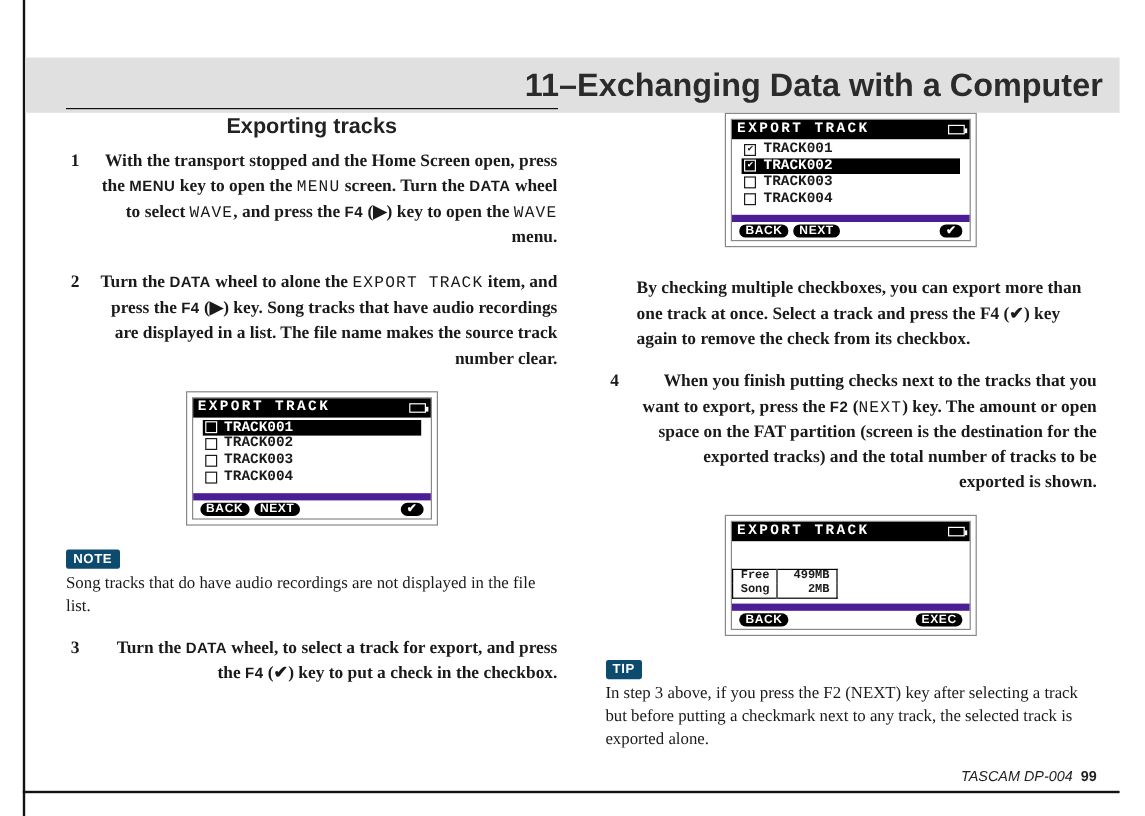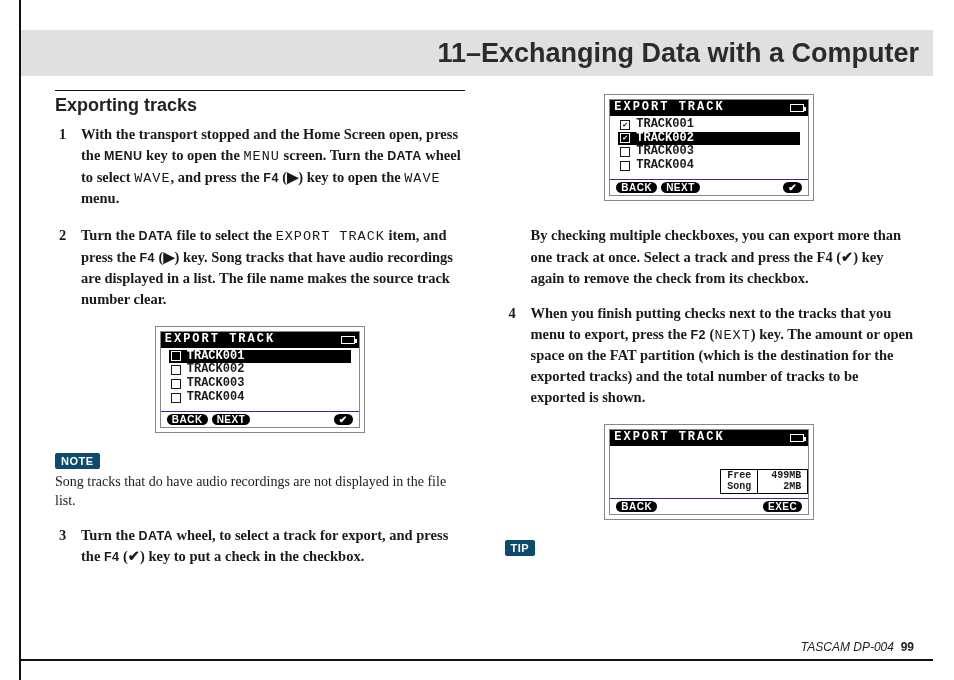--- a/index.html
+++ b/index.html
@@ -8,43 +8,43 @@
     height: 680px;
     background: #fff;
     font-family: Georgia, 'Times New Roman', serif;
     color: #1a1a1a;
     position: relative;
     overflow: hidden;
   }
   .vrule-left { position: absolute; left: 19px; top: 0; width: 2px; height: 680px; background: #111; }
   .hrule-bottom { position: absolute; left: 19px; bottom: 19px; width: 914px; height: 2px; background: #111; }
   .title-band {
-    position: absolute; left: 21px; top: 30px; right: 21px; height: 46px;
+    position: absolute; left: 21px; top: 48px; right: 21px; height: 46px;
     background: #e0e0e0; display: flex; align-items: center; justify-content: flex-end;
     padding-right: 14px;
   }
   .title-band h1 {
     font-family: Arial, Helvetica, sans-serif;
     font-weight: 800; font-size: 27px; color: #2b2b2b;
   }
   .content {
     position: absolute; left: 55px; right: 40px; top: 90px; bottom: 40px;
     display: flex; gap: 40px;
   }
   .col { flex: 1; min-width: 0; }
   .section-rule { border-top: 1px solid #111; margin-bottom: 4px; }
   .section-heading {
     font-family: Arial, Helvetica, sans-serif;
-    font-weight: 700; font-size: 18px; color: #222; margin-bottom: 8px;
+    font-weight: 700; font-size: 18px; color: #222; margin-bottom: 8px; text-align: center;
   }
   .intro { font-size: 15px; line-height: 1.35; margin-bottom: 12px; }
   ol.steps { list-style: none; counter-reset: step; }
   ol.steps > li {
     font-weight: 700; font-size: 14.5px; line-height: 1.45; margin: 0 0 16px 0;
-    padding-left: 26px; position: relative; font-family: Georgia, serif;
+    padding-left: 26px; position: relative; font-family: Georgia, serif; text-align: right;
   }
   ol.steps > li::before {
     counter-increment: step; content: counter(step);
     position: absolute; left: 4px; top: 0; font-weight: 700;
   }
   .key {
     font-family: Arial, Helvetica, sans-serif; font-weight: 700; font-size: 12.5px;
     letter-spacing: 0.4px;
   }
   .lcd {
@@ -85,28 +85,28 @@
   .lcd-rows { padding: 2px 8px 6px 8px; }
   .lcd-row { display: flex; align-items: center; gap: 6px; padding: 0 2px; }
   .lcd-row.sel { background: #000; color: #fff; }
   .cb {
     width: 10px; height: 10px; border: 1.5px solid currentColor; display: inline-flex;
     align-items: center; justify-content: center; font-size: 9px;
   }
   .cb.checked::before { content: "✔"; color: currentColor; font-size: 8px; line-height: 1; }
   .lcd-foot {
     display: flex; justify-content: space-between; padding: 2px 6px 2px 6px;
-    border-top: 1px solid #4c1d95; align-items: center;
+    border-top: 6px solid #4c1d95; align-items: center;
   }
   .pill {
     background: #000; color: #fff; border-radius: 6px; padding: 0 5px; font-size: 10px;
     font-weight: 700; letter-spacing: 0.5px; font-family: Arial, sans-serif;
   }
   .pill-group { display: flex; gap: 4px; }
-  .lcd-body-empty { height: 52px; display:flex; align-items: flex-end; justify-content: flex-end; padding-bottom: 4px;}
+  .lcd-body-empty { height: 52px; display:flex; align-items: flex-end; justify-content: flex-start; padding-bottom: 4px;}
   .info-table {
     border: 1px solid #000; font-size: 10px; font-family: 'Courier New', monospace;
     border-collapse: collapse;
   }
   .info-table td { padding: 0 6px; border-right: 1px solid #000; }
   .info-table td:last-child { border-right: none; text-align: right; min-width: 50px;}
 </style>
 </head>
 <body>
 
@@ -121,21 +121,21 @@
 
   <div class="col">
     <div class="section-rule"></div>
     <div class="section-heading">Exporting tracks</div>
 
     <ol class="steps" start="1">
       <li>
         <span>With the transport stopped and the Home Screen open, press the </span><span class="key">MENU</span><span> key to open the </span><span class="lcd">MENU</span><span> screen. Turn the </span><span class="key">DATA</span><span> wheel to select </span><span class="lcd">WAVE</span><span>, and press the </span><span class="key">F4</span><span> (▶) key to open the </span><span class="lcd">WAVE</span><span> menu.</span>
       </li>
       <li>
-        <span>Turn the </span><span class="key">DATA</span><span> file to select the </span><span class="lcd">EXPORT TRACK</span><span> item, and press the </span><span class="key">F4</span><span> (▶) key. Song tracks that have audio recordings are displayed in a list. The file name makes the source track number clear.</span>
+        <span>Turn the </span><span class="key">DATA</span><span> wheel to alone the </span><span class="lcd">EXPORT TRACK</span><span> item, and press the </span><span class="key">F4</span><span> (▶) key. Song tracks that have audio recordings are displayed in a list. The file name makes the source track number clear.</span>
       </li>
     </ol>
 
     
     <div class="lcd-box">
       <div class="lcd-inner">
         <div class="lcd-title">
             <span>EXPORT TRACK</span>
             <span class="lcd-batt"></span>
           </div>
@@ -210,21 +210,21 @@
             </div>
           <span class="pill">✔</span>
         </div>
       </div>
     </div>
 
     <p class="para-bold" style="padding-left:26px;margin-top:24px;">By checking multiple checkboxes, you can export more than one track at once. Select a track and press the F4 (✔) key again to remove the check from its checkbox.</p>
 
     <ol class="steps" style="counter-reset: step 3;">
       <li>
-        <span>When you finish putting checks next to the tracks that you menu to export, press the </span><span class="key">F2</span><span> (</span><span class="lcd">NEXT</span><span>) key. The amount or open space on the FAT partition (which is the destination for the exported tracks) and the total number of tracks to be exported is shown.</span>
+        <span>When you finish putting checks next to the tracks that you want to export, press the </span><span class="key">F2</span><span> (</span><span class="lcd">NEXT</span><span>) key. The amount or open space on the FAT partition (screen is the destination for the exported tracks) and the total number of tracks to be exported is shown.</span>
       </li>
     </ol>
 
     
     <div class="lcd-box">
       <div class="lcd-inner">
         <div class="lcd-title">
             <span>EXPORT TRACK</span>
             <span class="lcd-batt"></span>
           </div>
@@ -243,19 +243,20 @@
             </table>
         </div>
         <div class="lcd-foot">
           <span class="pill">BACK</span>
           <span class="pill">EXEC</span>
         </div>
       </div>
     </div>
 
     <div class="tip-pill">TIP</div>
+    <div class="tip-text">In step 3 above, if you press the F2 (NEXT) key after selecting a track but before putting a checkmark next to any track, the selected track is exported alone.</div>
   </div>
 </div>
 
 <div class="footer-id">
   <span>TASCAM  DP-004</span>
   &nbsp;<span class="pg">99</span>
 </div>
 
 </body></html>

